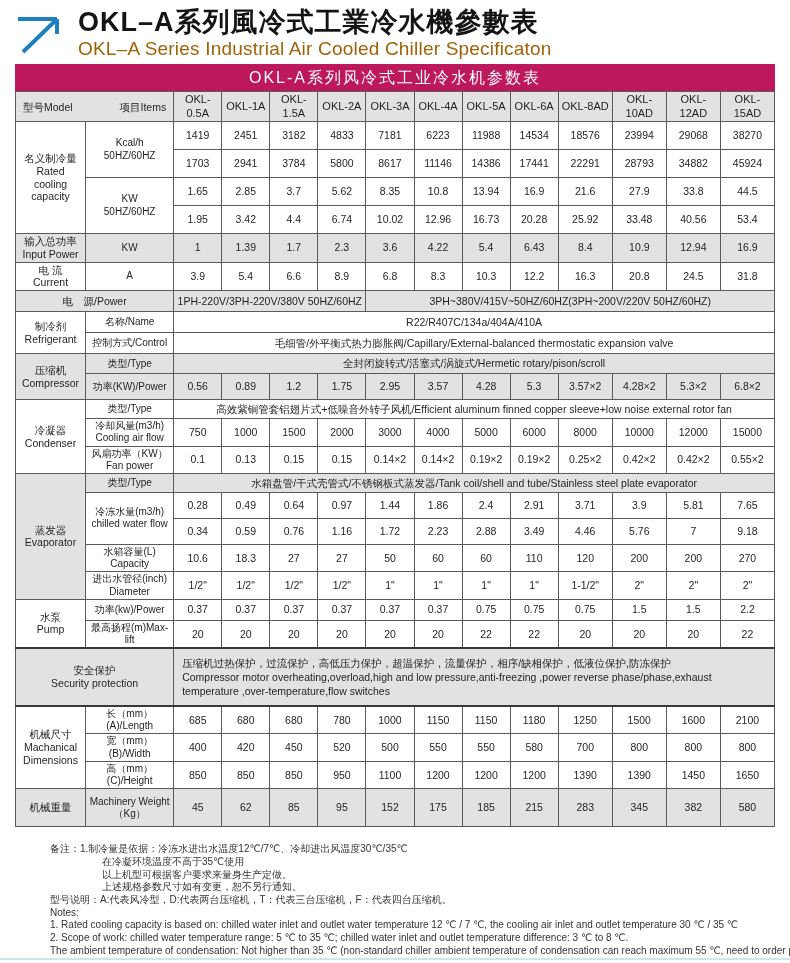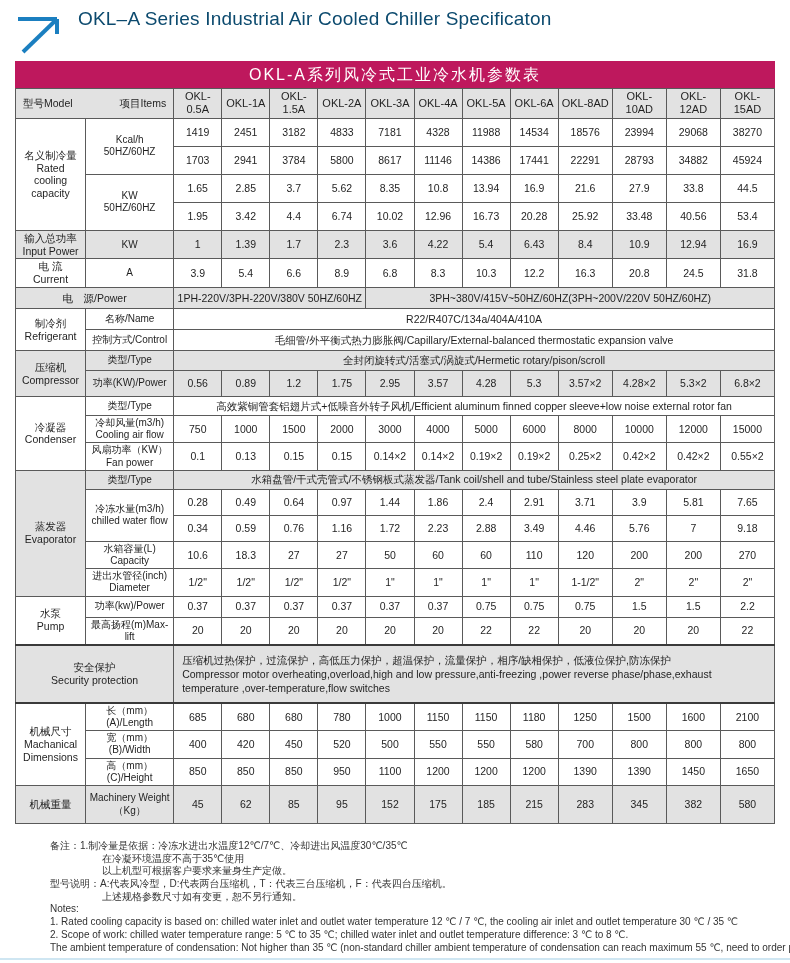--- a/index.html
+++ b/index.html
@@ -6,21 +6,21 @@
   body{
     width:790px;height:963px;background:#ffffff;position:relative;overflow:hidden;
     font-family:"Liberation Sans","DejaVu Sans",sans-serif;color:#222;
     -webkit-font-smoothing:antialiased;
   }
   
   .header{display:flex;align-items:flex-start;padding:7px 0 0 10px;}
   .logo{width:62px;height:50px;flex:0 0 62px;}
   .titles{margin-left:6px;}
   .title-zh{font-size:27px;font-weight:bold;letter-spacing:1px;color:#141414;line-height:1.12;}
-  .title-en{font-size:19px;color:#0c4a6e;margin-top:1px;letter-spacing:0.2px;}
+  .title-en{font-size:19px;color:#a16207;margin-top:1px;letter-spacing:0.2px;}
   
   .bar{margin:4px 15px 0 15px;background:#be185d;color:#fff;text-align:center;
        font-size:16px;height:27px;line-height:27px;letter-spacing:2px;}
   
   table{border-collapse:collapse;table-layout:fixed;margin:0 15px;width:760px;
         border:1px solid #0f766e;}
   td{border:1px solid #5a5a5a;text-align:center;vertical-align:middle;
      font-size:10.5px;line-height:1.22;padding:1px 2px;background:#fff;
      white-space:pre-line;overflow:hidden;color:#1f1f1f;}
   tr.shade td{background:#E2E2E2;}
@@ -51,20 +51,21 @@
 
 <div class="header">
   <div class="logo">
     <svg width="62" height="50" viewBox="0 0 62 50">
       <path d="M8 12 H47" stroke="#1B7FC0" stroke-width="4" fill="none"></path>
       <path d="M47 12 L13 45" stroke="#1B7FC0" stroke-width="4" fill="none"></path>
       <path d="M47 12 L47 27" stroke="#1B7FC0" stroke-width="4" fill="none"></path>
     </svg>
   </div>
   <div class="titles">
+    <div class="title-zh">OKL–A系列風冷式工業冷水機參數表</div>
     <div class="title-en">OKL–A Series Industrial Air Cooled Chiller Specificaton</div>
   </div>
 </div>
 
 <div class="bar">OKL-A系列风冷式工业冷水机参数表</div>
 
 <table id="spec-table">
     <colgroup>
       <col style="width: 70px;">
       <col style="width: 88px;">
@@ -102,21 +103,21 @@
 Rated
 cooling
 capacity</td>
         <td rowspan="2" class="item">Kcal/h
 50HZ/60HZ</td>
         <td class="val">1419</td>
         <td class="val">2451</td>
         <td class="val">3182</td>
         <td class="val">4833</td>
         <td class="val">7181</td>
-        <td class="val">4328</td>
+        <td class="val">6223</td>
         <td class="val">11988</td>
         <td class="val">14534</td>
         <td class="val">18576</td>
         <td class="val">23994</td>
         <td class="val">29068</td>
         <td class="val">38270</td>
       </tr>
       <tr style="height: 28px;">
         <td class="val">1703</td>
         <td class="val">2941</td>
@@ -440,21 +441,21 @@
         <td class="val">382</td>
         <td class="val">580</td>
       </tr>
     </tbody>
   </table>
 
 <div class="notes" id="notes">
     <div class="note">备注：1.制冷量是依据：冷冻水进出水温度12℃/7℃、冷却进出风温度30℃/35℃</div>
     <div class="note i1">在冷凝环境温度不高于35℃使用</div>
     <div class="note i1">以上机型可根据客户要求来量身生产定做。</div>
+    <div class="note i1">上述规格参数尺寸如有变更，恕不另行通知。</div>
     <div class="note">型号说明：A:代表风冷型，D:代表两台压缩机，T：代表三台压缩机，F：代表四台压缩机。</div>
-    <div class="note i1">上述规格参数尺寸如有变更，恕不另行通知。</div>
     <div class="note">Notes:</div>
     <div class="note">1. Rated cooling capacity is based on: chilled water inlet and outlet water temperature 12 ℃ / 7 ℃, the cooling air inlet and outlet temperature 30 ℃ / 35 ℃</div>
     <div class="note">2. Scope of work: chilled water temperature range: 5 ℃ to 35 ℃; chilled water inlet and outlet temperature difference: 3 ℃ to 8 ℃.</div>
     <div class="note">The ambient temperature of condensation: Not higher than 35 ℃ (non-standard chiller ambient temperature of condensation can reach maximum 55 ℃, need to order production).</div>
   </div>
 
 <div class="bottom-line"></div>
 
 </body></html>

